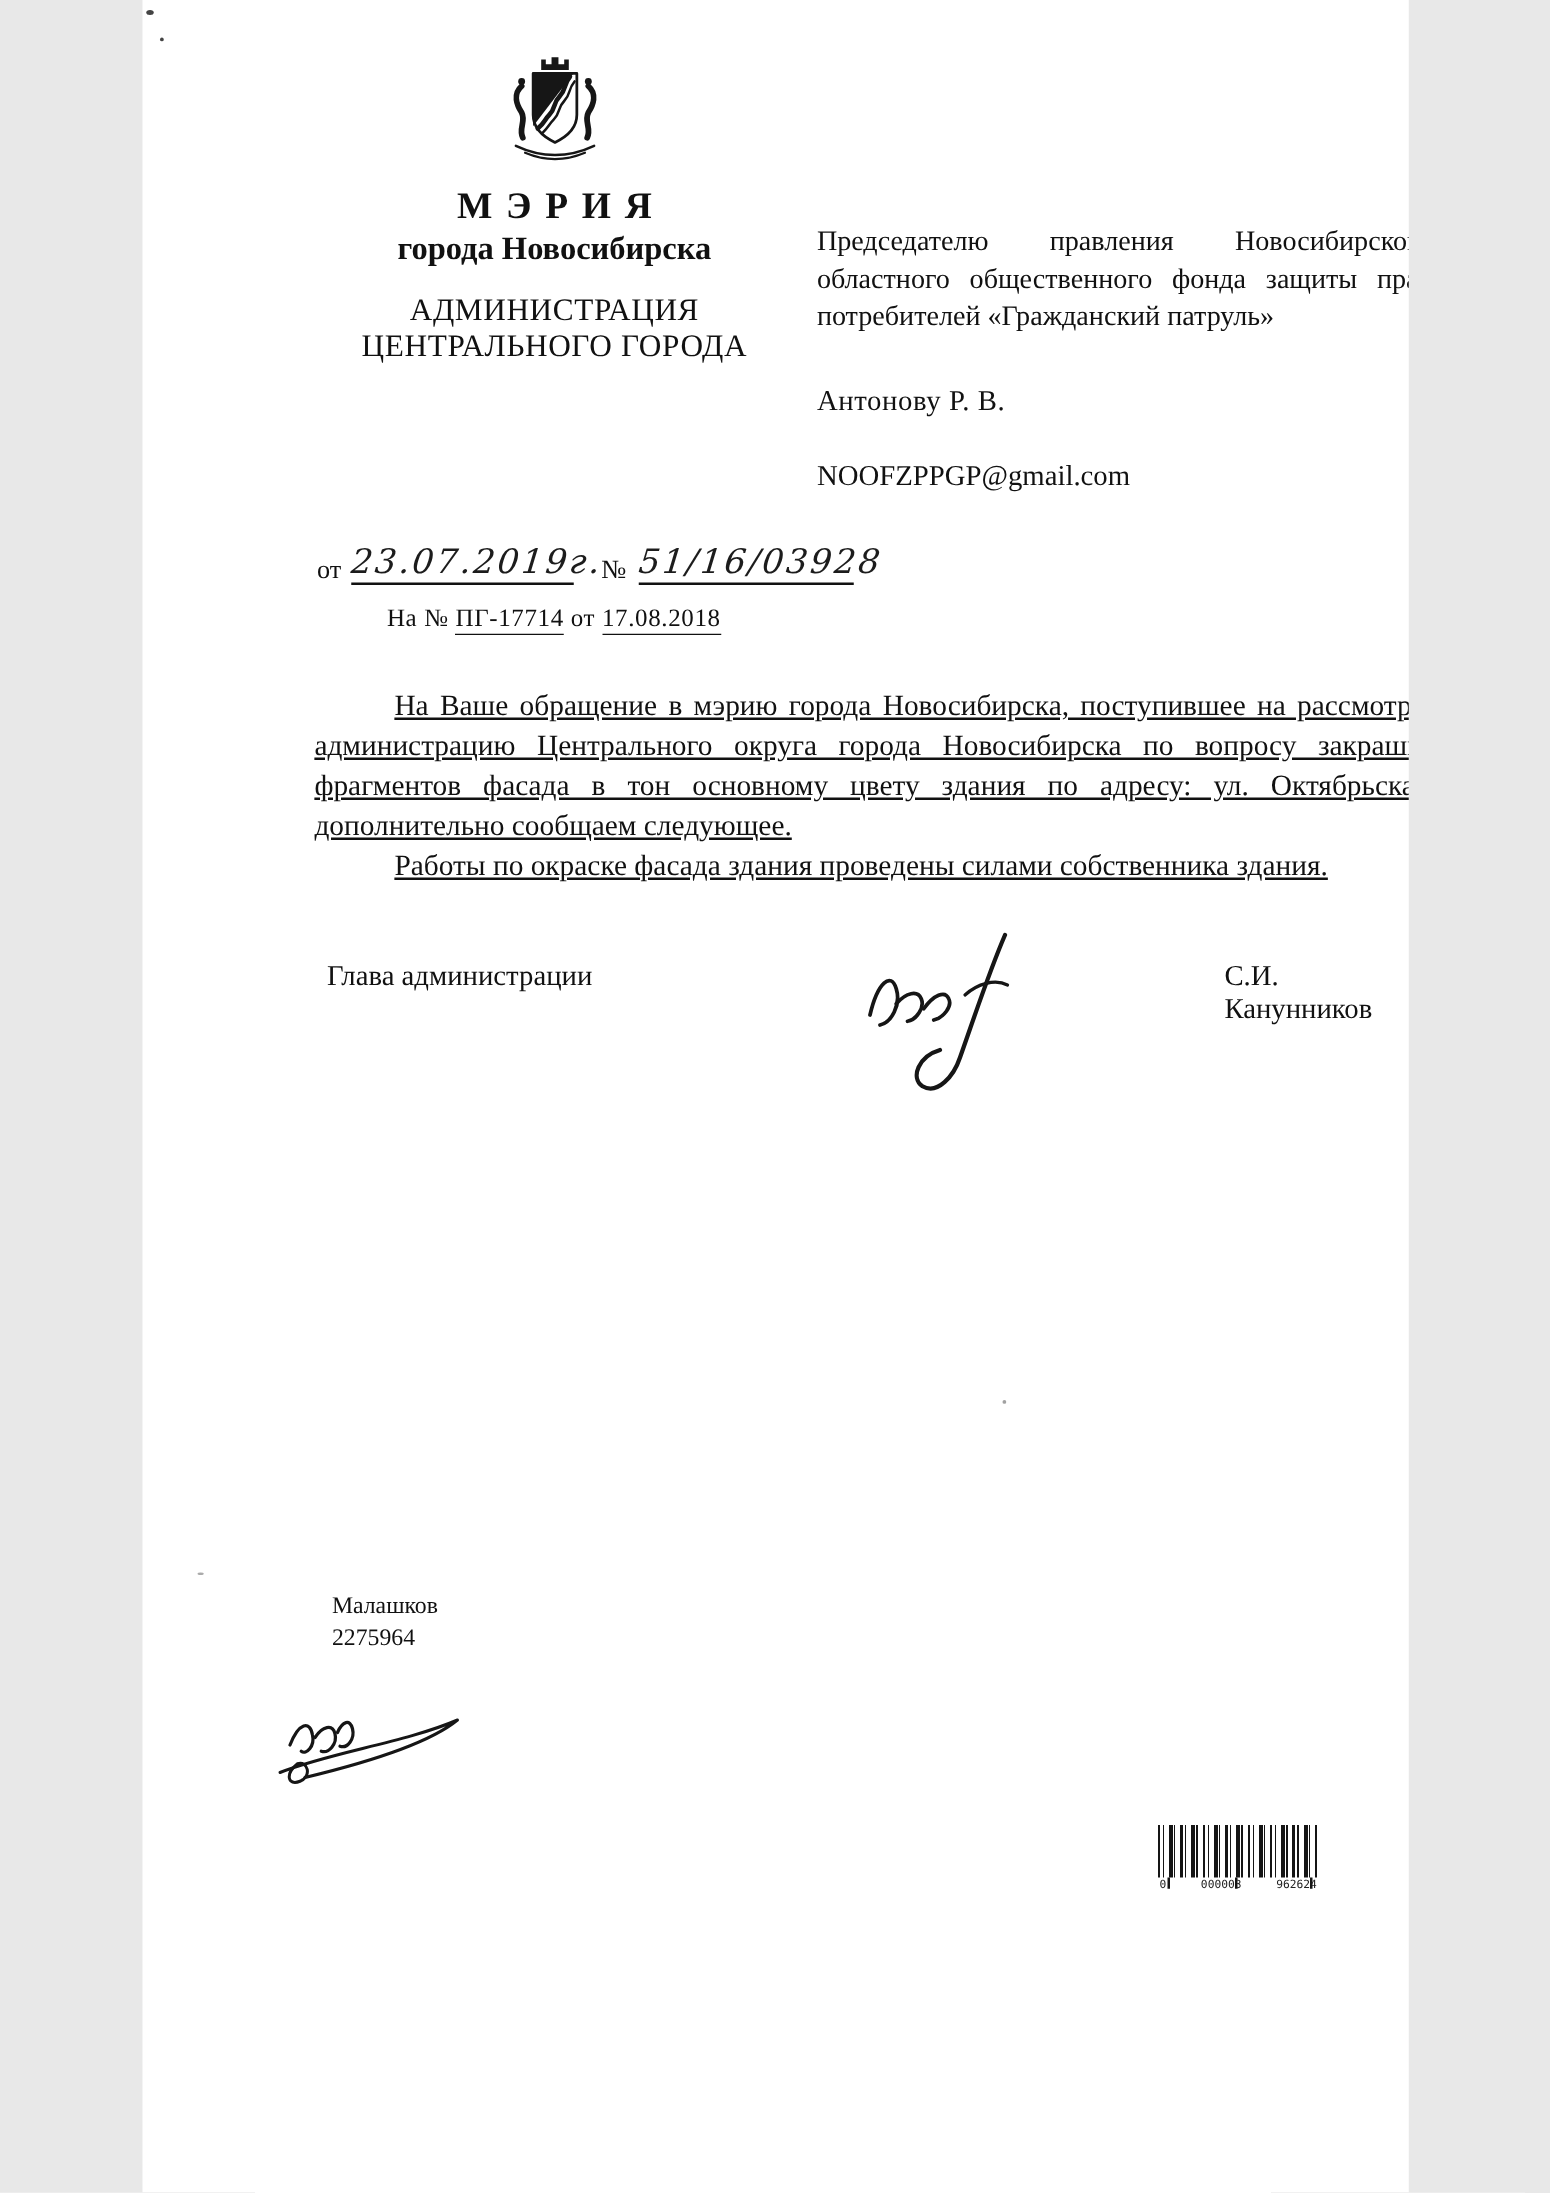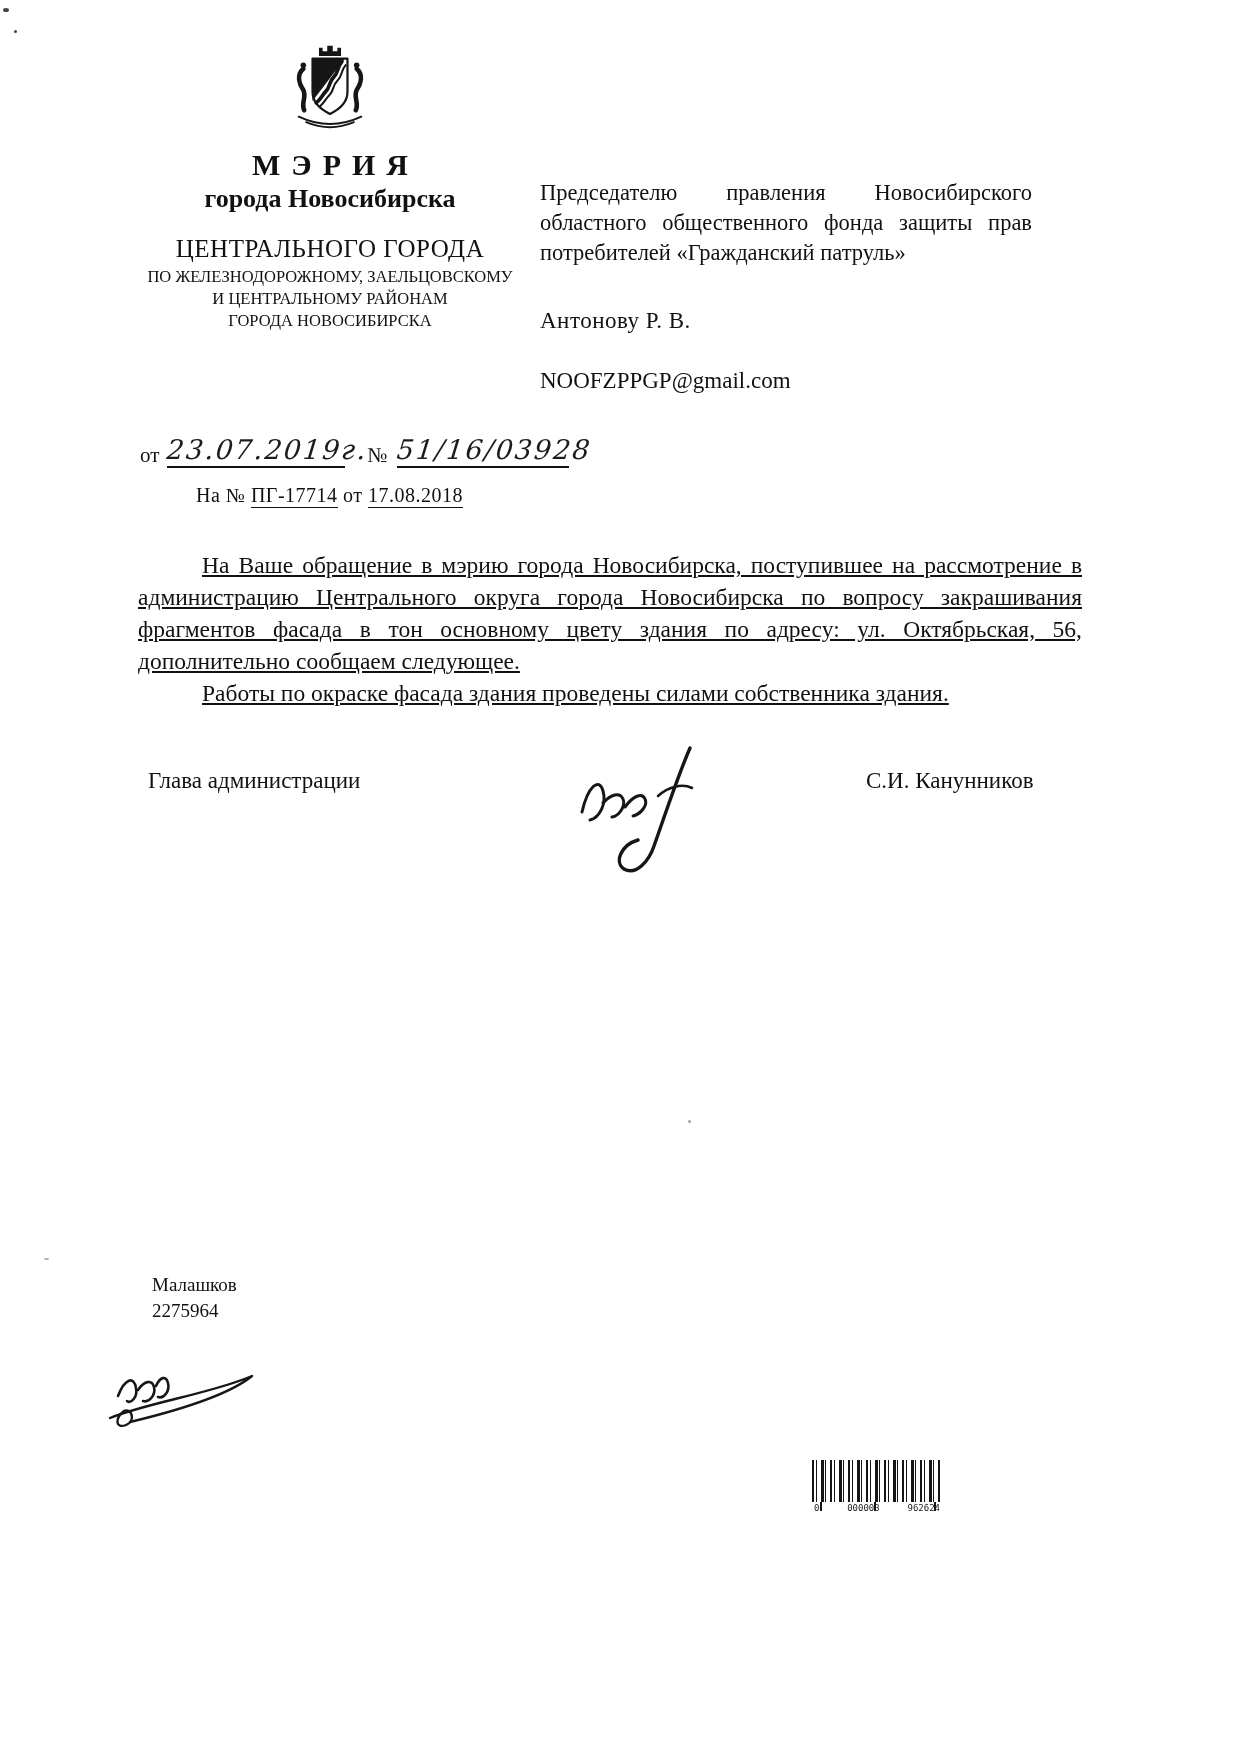--- a/index.html
+++ b/index.html
@@ -1,17 +1,17 @@
 <!DOCTYPE html>
 <html><head>
 <meta charset="utf-8">
 <style>
   html,body{margin:0;padding:0;background:#e8e8e8;}
   .page{
-    position:relative;width:1240px;height:1754px;background:#ffffff;
+    position:relative;width:1013px;height:1754px;background:#ffffff;
     margin:0 auto;overflow:hidden;
     font-family:"Liberation Serif", serif;color:#111;
   }
   
   .letterhead{position:absolute;left:118px;top:44px;width:424px;text-align:center;}
   .emblem{width:96px;height:92px;margin:0 auto;display:block;}
   .org-title1{font-size:30px;font-weight:bold;letter-spacing:11px;margin-top:12px;text-indent:11px;}
   .org-title2{font-size:26px;font-weight:bold;margin-top:2px;}
   .dept{font-size:25px;letter-spacing:.5px;line-height:29px;}
   .dept-wrap{margin-top:20px;}
@@ -85,26 +85,22 @@
       <path class="ink" stroke-width="5" d="M79 27 C87 34 83 44 79 50 C75 58 82 64 78 72"></path>
       <circle cx="21" cy="23" r="3" fill="#161616"></circle>
       <circle cx="79" cy="23" r="3" fill="#161616"></circle>
 
       <path class="ink" stroke-width="2.2" d="M16 79 Q50 95 84 79"></path>
       <path class="ink" stroke-width="2" d="M24 85 Q50 96 76 85"></path>
     </svg>
     <div class="org-title1">МЭРИЯ</div>
     <div class="org-title2">города Новосибирска</div>
     <div class="dept-wrap">
+      <div class="dept">АДМИНИСТРАЦИЯ</div>
       <div class="dept">ЦЕНТРАЛЬНОГО ГОРОДА</div>
-    </div>
-    <div class="district-wrap">
-      <div class="district">ПО ЖЕЛЕЗНОДОРОЖНОМУ, ЗАЕЛЬЦОВСКОМУ</div>
-      <div class="district">И ЦЕНТРАЛЬНОМУ РАЙОНАМ</div>
-      <div class="district">ГОРОДА НОВОСИБИРСКА</div>
     </div>
   </div>
 
   <div class="ref-row">
     <span>от</span>
     <span class="u-date"><span class="hand">23.07.2019г.</span></span>
     <span class="ref-no-label">№</span>
     <span class="u-num"><span class="hand">51/16/03928</span></span>
   </div>
 

